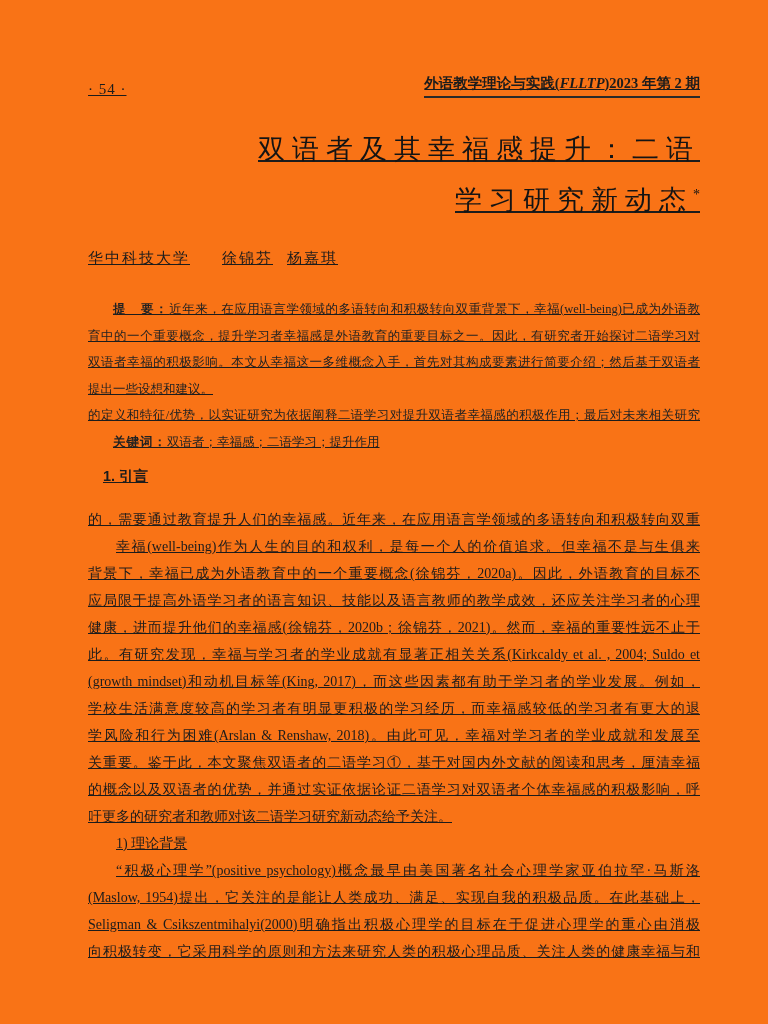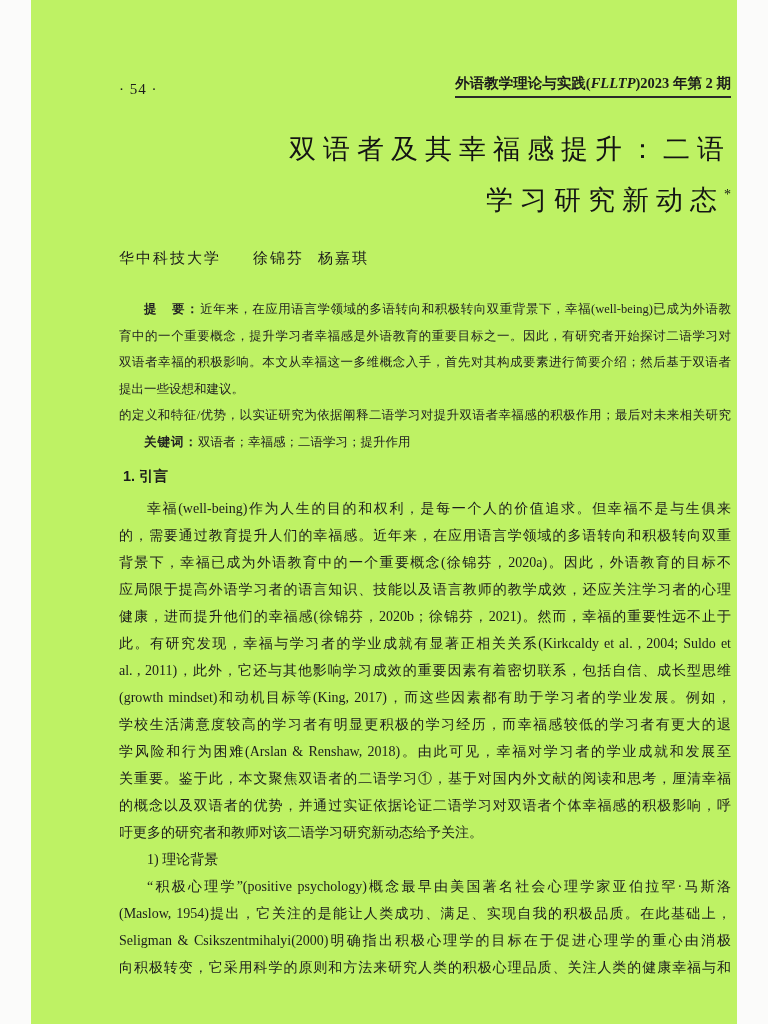--- a/index.html
+++ b/index.html
@@ -1,25 +1,26 @@
 <!DOCTYPE html>
 <html><head>
 <meta charset="utf-8">
 <style>
   html, body { margin: 0; padding: 0; background: #fbfbfa; }
   .page {
     position: relative;
-    width: 706px; height: 1024px;
+    width: 768px; height: 1024px;
     margin: 0 auto;
-    background: #bef264;
+    background: #f97316;
     color: #1c1c1c;
     font-family: "Liberation Serif", "DejaVu Serif", serif;
     box-sizing: border-box;
     padding: 74px 68px 0 88px;
     overflow: hidden;
+    text-decoration: underline;
   }
   .content { width: 612px; }
 
   
   .runhead {
     display: flex; justify-content: space-between; align-items: flex-end;
     font-size: 15px; height: 24px;
   }
   .pageno { letter-spacing: 1px; }
   .journal {
@@ -49,21 +50,21 @@
     font-family: "Liberation Sans", "DejaVu Sans", sans-serif;
     font-weight: 700; letter-spacing: 1px;
   }
   .abs-first { text-indent: 2em; text-align: justify; text-align-last: justify; }
   .kw-line { text-indent: 2em; margin-top: 0px; }
 
   
   .section-heading {
     font-family: "Liberation Sans", "DejaVu Sans", sans-serif;
     font-weight: 700; font-size: 14.5px;
-    margin: 4px; padding: 0;
+    margin: 15px; padding: 0;
     line-height: 29px; margin-top: 7px;
   }
   .subheading { font-size: 14px; line-height: 27px; text-indent: 2em; }
   .body-para { font-size: 14px; line-height: 27px; }
 
   
   .tline { text-align: justify; text-align-last: justify; }
   .tline.last { text-align: justify; text-align-last: left; }
   .tline.first-indent { text-indent: 2em; }
 </style>
@@ -94,27 +95,26 @@
           <div class="tline">双语者幸福的积极影响。本文从幸福这一多维概念入手，首先对其构成要素进行简要介绍；然后基于双语者</div>
           <div class="tline last">提出一些设想和建议。</div>
           <div class="tline">的定义和特征/优势，以实证研究为依据阐释二语学习对提升双语者幸福感的积极作用；最后对未来相关研究</div>
         </div>
       <div class="kw-line"><span class="label">关键词：</span><span>双语者；幸福感；二语学习；提升作用</span></div>
     </div>
 
     <div class="section">
       <div class="section-heading">1. 引言</div>
       <div class="body-para">
+          <div class="tline">的，需要通过教育提升人们的幸福感。近年来，在应用语言学领域的多语转向和积极转向双重</div>
           <div class="tline first-indent">幸福(well-being)作为人生的目的和权利，是每一个人的价值追求。但幸福不是与生俱来</div>
-          <div class="tline">的，需要通过教育提升人们的幸福感。近年来，在应用语言学领域的多语转向和积极转向双重</div>
           <div class="tline">背景下，幸福已成为外语教育中的一个重要概念(徐锦芬，2020a)。因此，外语教育的目标不</div>
           <div class="tline">应局限于提高外语学习者的语言知识、技能以及语言教师的教学成效，还应关注学习者的心理</div>
           <div class="tline">健康，进而提升他们的幸福感(徐锦芬，2020b；徐锦芬，2021)。然而，幸福的重要性远不止于</div>
           <div class="tline">此。有研究发现，幸福与学习者的学业成就有显著正相关关系(Kirkcaldy et al. , 2004; Suldo et</div>
-          <div class="tline">al. , 2011)，此外，它还与其他影响学习成效的重要因素有着密切联系，包括自信、成长型思维</div>
           <div class="tline">(growth mindset)和动机目标等(King, 2017)，而这些因素都有助于学习者的学业发展。例如，</div>
           <div class="tline">学校生活满意度较高的学习者有明显更积极的学习经历，而幸福感较低的学习者有更大的退</div>
           <div class="tline">学风险和行为困难(Arslan &amp; Renshaw, 2018)。由此可见，幸福对学习者的学业成就和发展至</div>
           <div class="tline">关重要。鉴于此，本文聚焦双语者的二语学习①，基于对国内外文献的阅读和思考，厘清幸福</div>
           <div class="tline">的概念以及双语者的优势，并通过实证依据论证二语学习对双语者个体幸福感的积极影响，呼</div>
           <div class="tline last">吁更多的研究者和教师对该二语学习研究新动态给予关注。</div>
         </div>
     </div>
 
     <div class="section">

